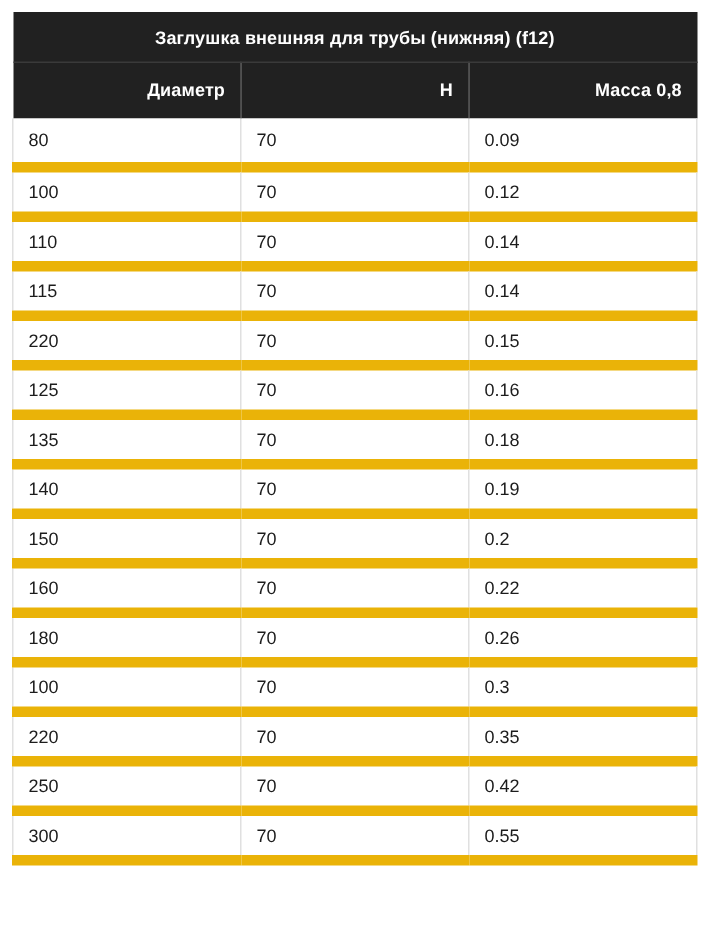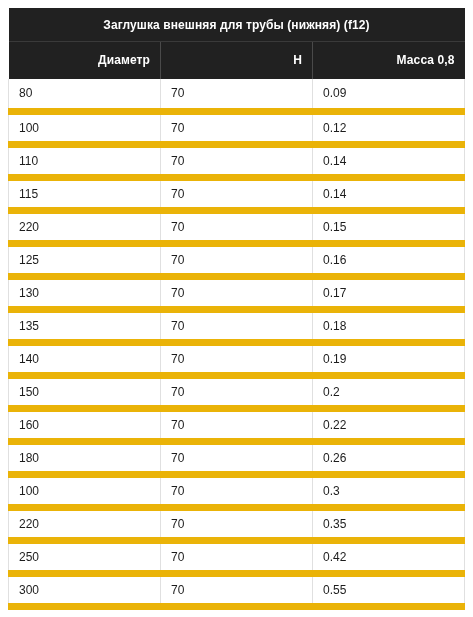--- a/index.html
+++ b/index.html
@@ -140,25 +140,20 @@
           <td class="cell-diameter">220</td>
           <td class="cell-h">70</td>
           <td class="cell-mass">0.15</td>
         </tr>
         <tr class="data-row">
           <td class="cell-diameter">125</td>
           <td class="cell-h">70</td>
           <td class="cell-mass">0.16</td>
         </tr>
         <tr class="data-row">
-          <td class="cell-diameter">130</td>
-          <td class="cell-h">70</td>
-          <td class="cell-mass">0.17</td>
-        </tr>
-        <tr class="data-row">
           <td class="cell-diameter">135</td>
           <td class="cell-h">70</td>
           <td class="cell-mass">0.18</td>
         </tr>
         <tr class="data-row">
           <td class="cell-diameter">140</td>
           <td class="cell-h">70</td>
           <td class="cell-mass">0.19</td>
         </tr>
         <tr class="data-row">

